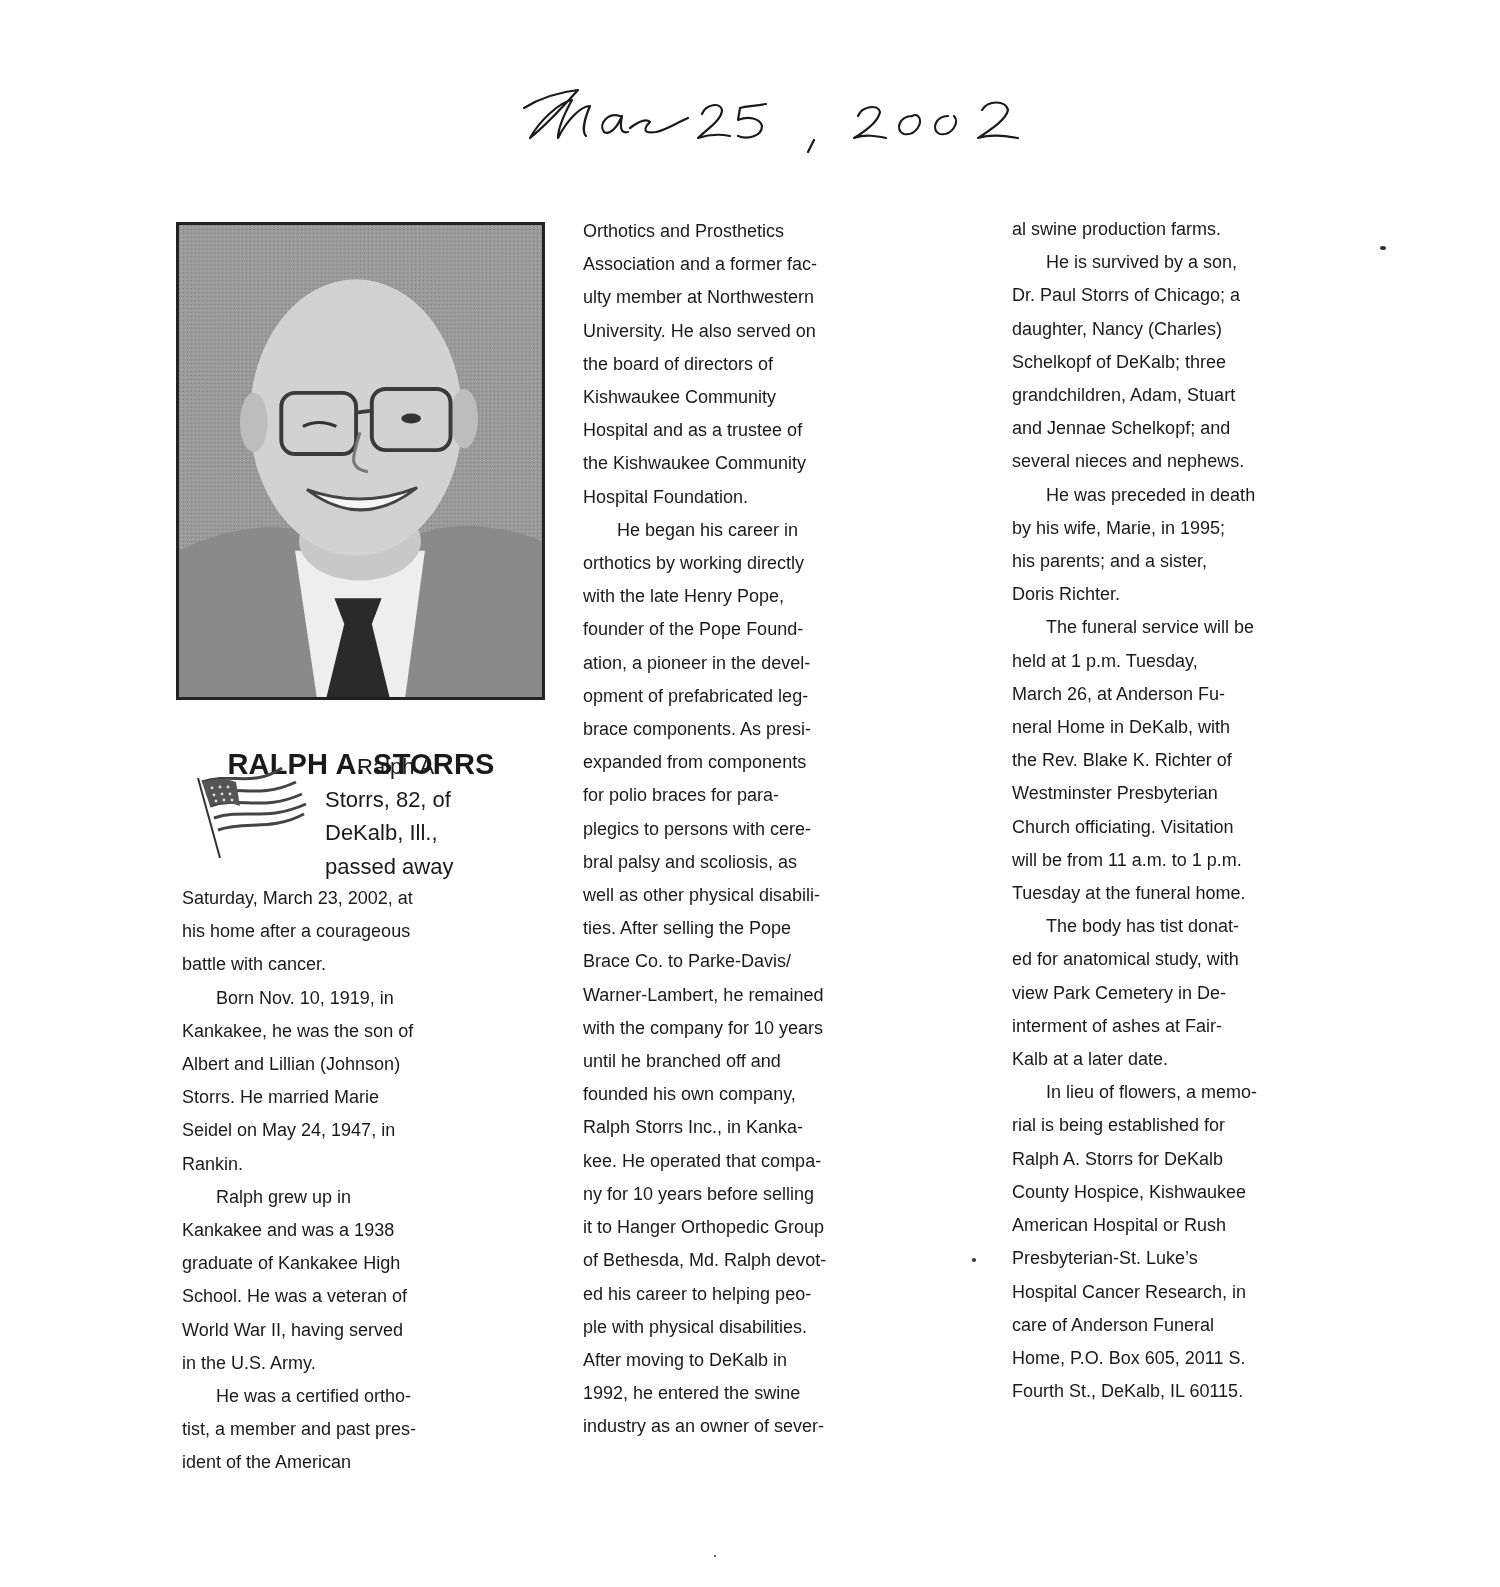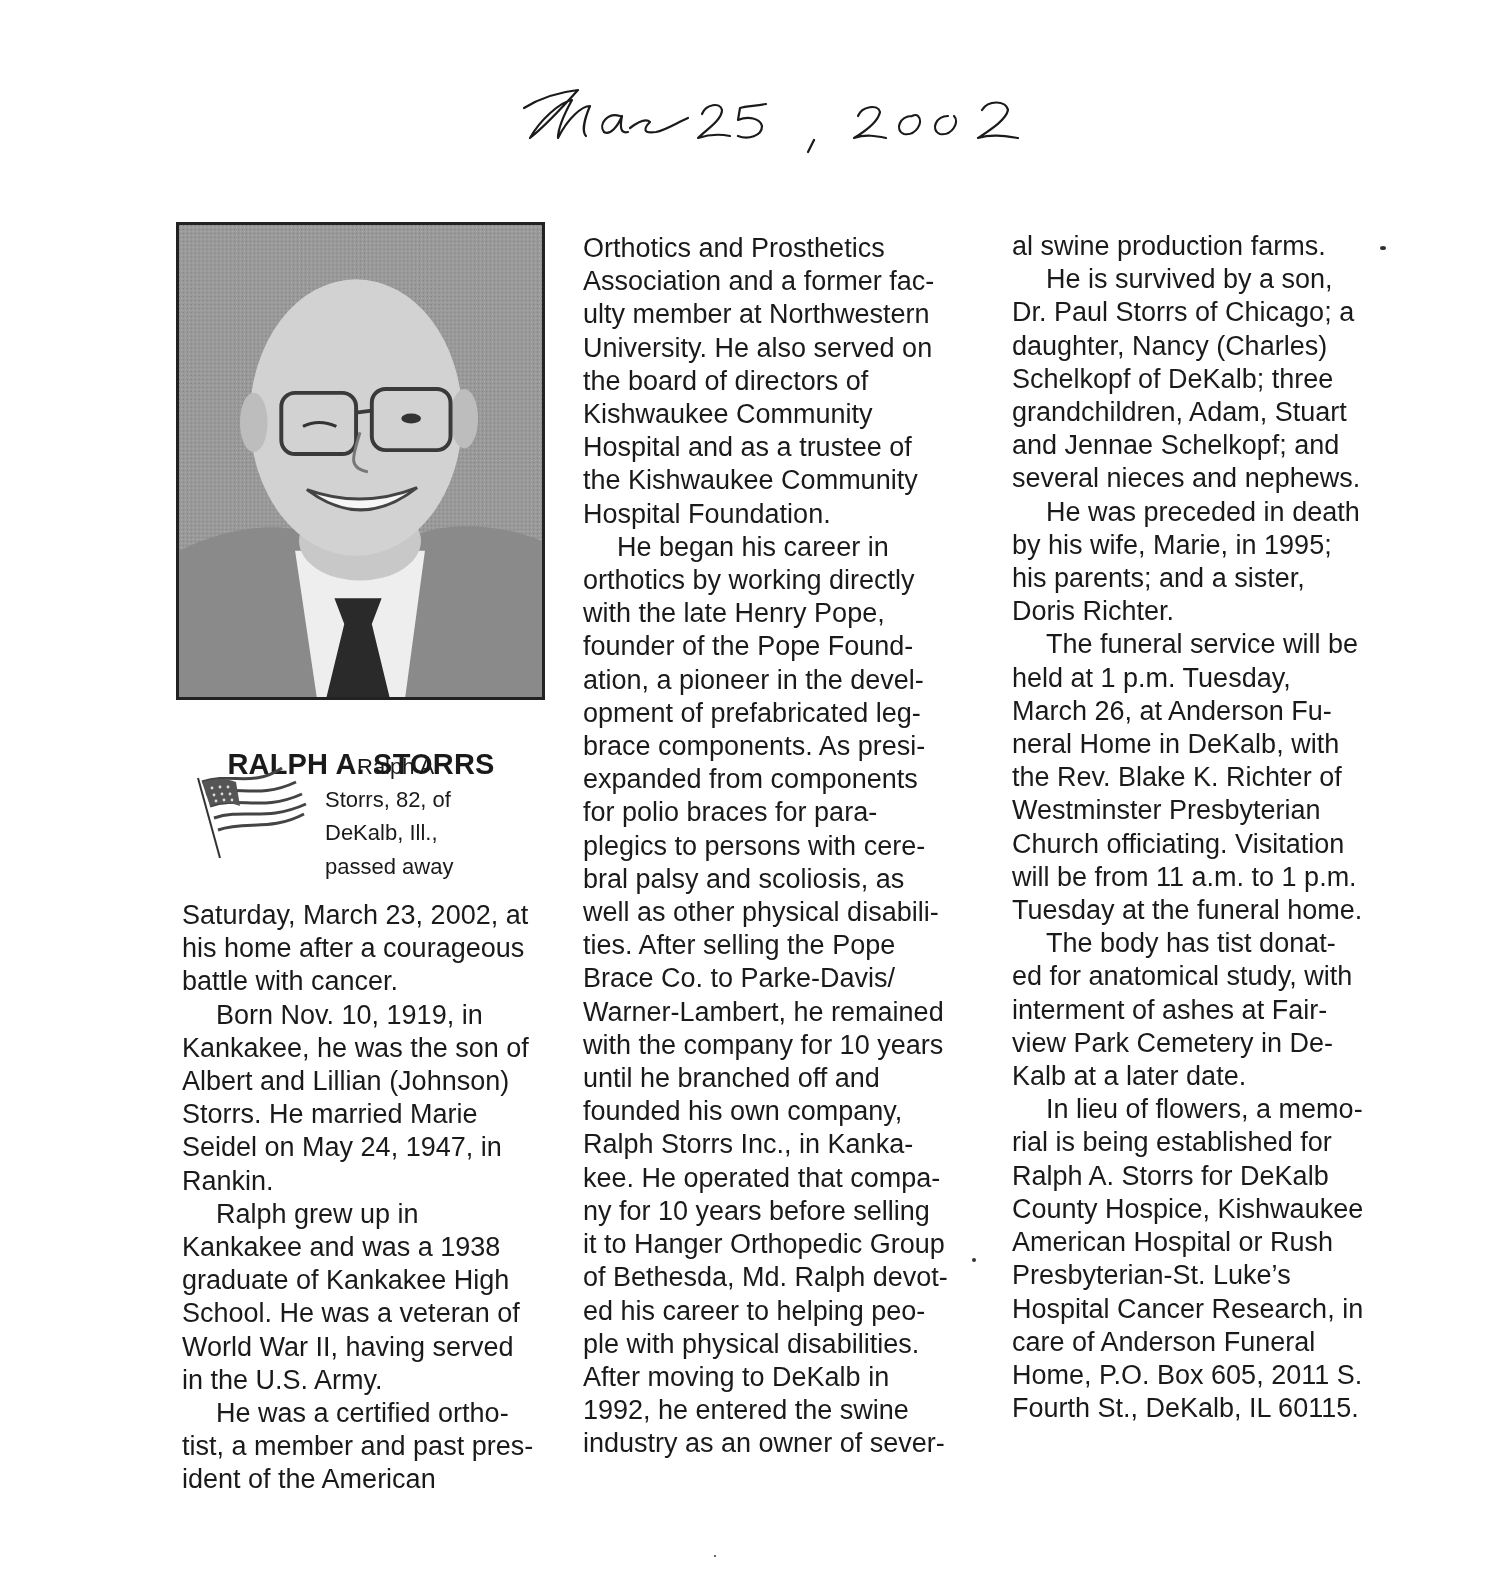--- a/index.html
+++ b/index.html
@@ -8,21 +8,21 @@
   .handwritten {
     position: absolute; left: 520px; top: 70px; width: 520px; height: 90px;
   }
   .handwritten svg { width: 100%; height: 100%; }
   .photo {
     position: absolute; left: 176px; top: 222px; width: 369px; height: 478px;
     border: 3px solid #222; box-sizing: border-box; overflow: hidden;
     background: #8c8c8c;
   }
   .photo svg { width: 100%; height: 100%; display: block; }
-  .column { position: absolute; font-size: 27px; line-height: 33.2px; margin-top: 17px; }
+  .column { position: absolute; font-size: 18px; line-height: 33.2px; }
   .column .line { display: block; white-space: nowrap; }
   .column .indent { padding-left: 34px; }
   .col1 { left: 182px; top: 882px; width: 370px; }
   .col2 { left: 583px; top: 215px; width: 370px; }
   .col3 { left: 1012px; top: 213px; width: 370px; }
   .headline {
     position: absolute; left: 176px; top: 748px; width: 370px; text-align: center;
     font-weight: bold; font-size: 29px; letter-spacing: 0.2px; color: #1a1a1a;
   }
   .lead {
@@ -211,22 +211,22 @@
     <span class="line">held at 1 p.m. Tuesday,</span>
     <span class="line">March 26, at Anderson Fu-</span>
     <span class="line">neral Home in DeKalb, with</span>
     <span class="line">the Rev. Blake K. Richter of</span>
     <span class="line">Westminster Presbyterian</span>
     <span class="line">Church officiating. Visitation</span>
     <span class="line">will be from 11 a.m. to 1 p.m.</span>
     <span class="line">Tuesday at the funeral home.</span>
     <span class="line indent">The body has tist donat-</span>
     <span class="line">ed for anatomical study, with</span>
+    <span class="line">view Park Cemetery in De-</span>
     <span class="line">interment of ashes at Fair-</span>
-    <span class="line">view Park Cemetery in De-</span>
     <span class="line">Kalb at a later date.</span>
     <span class="line indent">In lieu of flowers, a memo-</span>
     <span class="line">rial is being established for</span>
     <span class="line">Ralph A. Storrs for DeKalb</span>
     <span class="line">County Hospice, Kishwaukee</span>
     <span class="line">American Hospital or Rush</span>
     <span class="line">Presbyterian-St. Luke’s</span>
     <span class="line">Hospital Cancer Research, in</span>
     <span class="line">care of Anderson Funeral</span>
     <span class="line">Home, P.O. Box 605, 2011 S.</span>

